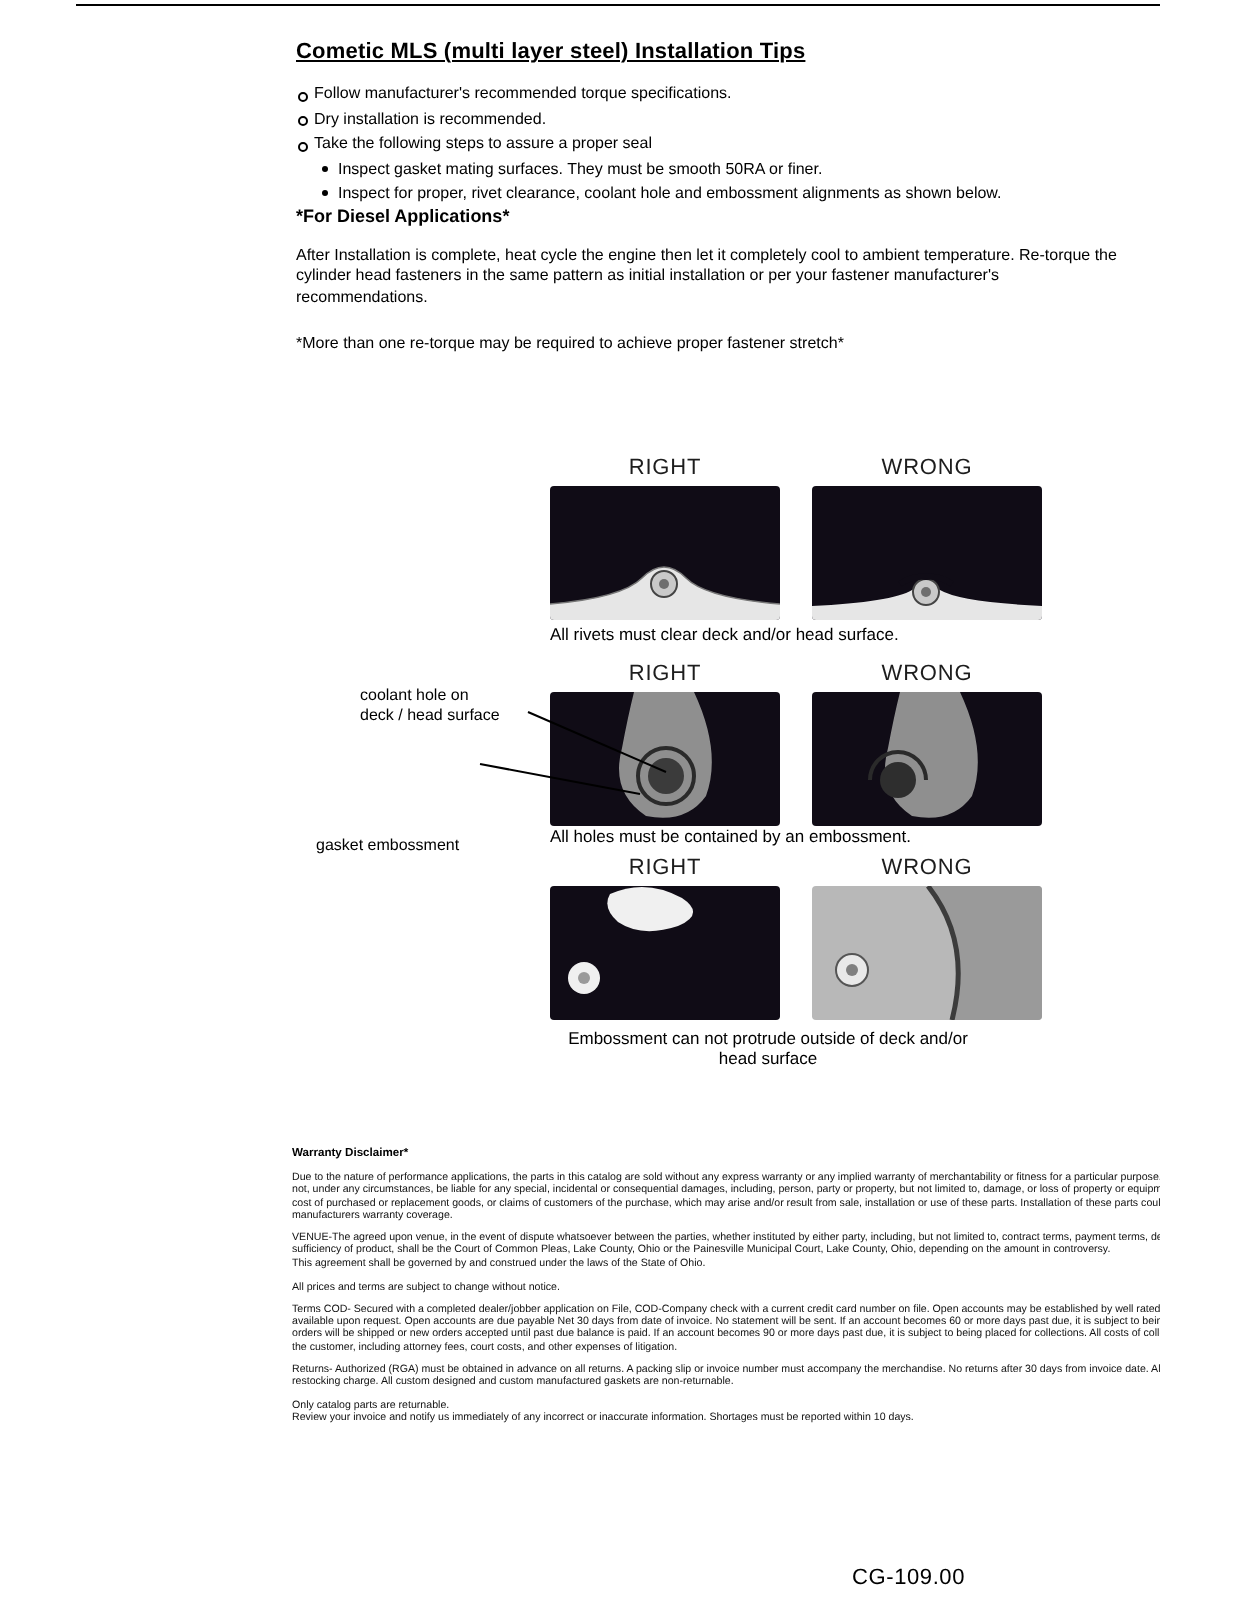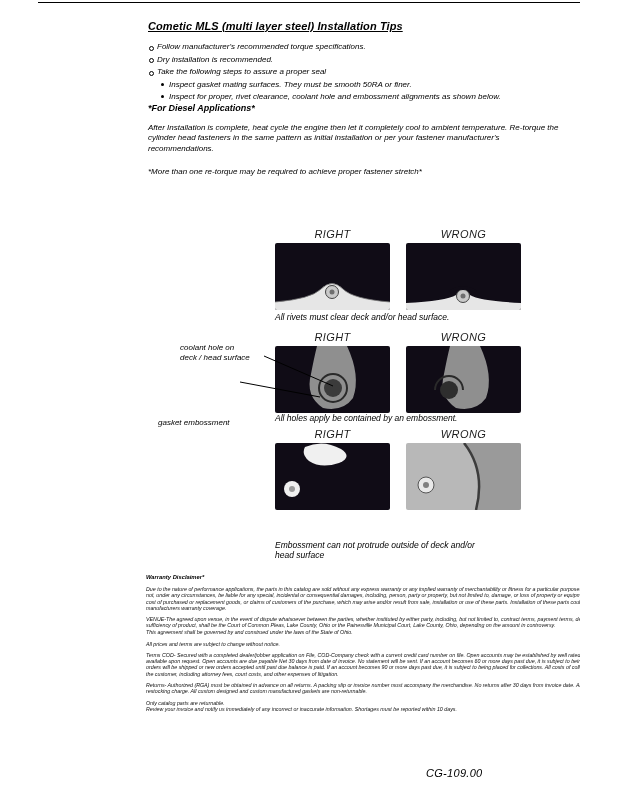--- a/index.html
+++ b/index.html
@@ -1,20 +1,20 @@
 <!DOCTYPE html>
 <html><head>
 <meta charset="utf-8">
 <style>
   * { margin:0; padding:0; box-sizing:border-box; }
   html,body { background:#ffffff; }
   .page {
     position:relative; width:542px; height:800px; margin:0 auto;
     background:#ffffff; color:#000;
-    font-family:"Liberation Sans", sans-serif; overflow:hidden;font-style:italic;
+    font-family:"Liberation Sans", sans-serif; overflow:hidden;
   }
   .top-rule { position:absolute; top:2px; left:0; width:618px; height:1px; background:#000; }
 
   .content { position:absolute; left:108px; top:20px; width:415px; }
   .doc-title { font-size:11px; font-weight:bold; text-decoration:underline; margin:0 0 9px 2px; letter-spacing:0.1px; }
 
   ul.bullets { list-style:none; margin-left:2px; }
   ul.bullets > li { position:relative; font-size:8px; line-height:12.5px; padding-left:9px; }
   ul.bullets > li::before { content:""; position:absolute; left:1px; top:4.5px; width:3px; height:3px; border:0.9px solid #000; border-radius:50%; }
   ul.subbullets { list-style:none; margin-left:14px; }
@@ -32,21 +32,21 @@
   .img-col svg { display:block; border-radius:2px; }
   .caption { position:absolute; left:237px; font-size:8.5px; line-height:10px; color:#000; }
   .side-label { position:absolute; font-size:8px; line-height:9.5px; white-space:pre-line; }
   .leader-lines { position:absolute; pointer-events:none; }
 
   .warranty { position:absolute; left:108px; top:574px; width:506px; }
   .warranty-heading { font-size:5.8px; font-weight:bold; margin-bottom:6px; }
   .warranty p { font-size:5.3px; line-height:6.3px; margin-bottom:5px; color:#111; }
   .warranty p.tight { margin-bottom:0.5px; }
 
-  .footer-code { position:absolute; left:388px; top:767px; font-size:11px; letter-spacing:0.3px; color:#000; }
+  .footer-code { position:absolute; left:388px; top:783px; font-size:11px; letter-spacing:0.3px; color:#000; }
 </style>
 </head>
 <body>
 
 <div class="page">
   <div class="top-rule"></div>
 
   <div class="content">
     <h1 class="doc-title">Cometic MLS (multi layer steel) Installation Tips</h1>
 
@@ -110,21 +110,21 @@
         <path d="M44,0 L74,0 Q88,30 80,52 Q70,66 50,62 Q32,50 38,28 Q41,12 44,0 Z" fill="#8f8f8f"></path>
         <circle cx="43" cy="44" r="9" fill="#2e2e2e"></circle>
         <path d="M29,44 a14,14 0 0,1 28,0" fill="none" stroke="#2a2a2a" stroke-width="2"></path>
       </svg>
     </div>
   </div>
   <svg class="leader-lines" style="left:150px; top:340px;" width="160" height="70" viewBox="0 0 160 70">
     <line x1="76" y1="16" x2="145" y2="46" stroke="#000" stroke-width="1"></line>
     <line x1="52" y1="42" x2="132" y2="57" stroke="#000" stroke-width="1"></line>
   </svg>
-  <div class="caption" style="top:413px;">All holes apply be contained by an embossment.</div>
+  <div class="caption" style="top:413px;">All holes must be contained by an embossment.</div>
 
   <div class="diagram-row" style="top:428px;">
     <div class="img-col">
       <div class="img-label">RIGHT</div>
       <svg width="115" height="67" viewBox="0 0 115 67">
         <rect width="115" height="67" fill="#100c16"></rect>
         <path d="M30,4 Q48,-4 66,6 Q78,14 64,20 Q46,26 34,18 Q26,11 30,4 Z" fill="#f0f0f0"></path>
         <circle cx="17" cy="46" r="8" fill="#f0f0f0"></circle>
         <circle cx="17" cy="46" r="3" fill="#9a9a9a"></circle>
       </svg>
@@ -133,21 +133,21 @@
       <div class="img-label">WRONG</div>
       <svg width="115" height="67" viewBox="0 0 115 67">
         <rect width="115" height="67" fill="#b8b8b8"></rect>
         <path d="M58,0 Q80,28 70,67 L115,67 L115,0 Z" fill="#9a9a9a"></path>
         <path d="M58,0 Q80,28 70,67" fill="none" stroke="#3c3c3c" stroke-width="2.5"></path>
         <circle cx="20" cy="42" r="8" fill="#e9e9e9" stroke="#555" stroke-width="1"></circle>
         <circle cx="20" cy="42" r="3" fill="#808080"></circle>
       </svg>
     </div>
   </div>
-  <div class="caption" style="top:540px; width:218px;">Embossment can not protrude outside of deck and/or head surface</div>
+  <div class="caption" style="top:514px; width:218px;text-align:center;">Embossment can not protrude outside of deck and/or head surface</div>
 
   <div class="warranty">
     <div class="warranty-heading">Warranty Disclaimer*</div>
     <p>Due to the nature of performance applications, the parts in this catalog are sold without any express warranty or any implied warranty of merchantability or fitness for a particular purpose.  Cometic Gasket Inc., shall not, under any circumstances, be liable for any special, incidental or consequential damages, including, person, party or property, but not limited to, damage, or loss of property or equipment, loss of profits or revenue, cost of purchased or replacement goods, or claims of customers of the purchase, which may arise and/or result from sale, installation or use of these parts.  Installation of these parts could adversely affect the motor manufacturers warranty coverage.</p>
     <p class="tight">VENUE-The agreed upon venue, in the event of dispute whatsoever between the parties, whether instituted by either party, including, but not limited to, contract terms, payment terms, delivery, type, defects, sufficiency of product, shall be the Court of Common Pleas, Lake County, Ohio or the Painesville Municipal Court, Lake County, Ohio, depending on the amount in controversy.</p>
     <p>This agreement shall be governed by and construed under the laws of the State of Ohio.</p>
     <p>All prices and terms are subject to change without notice.</p>
     <p>Terms COD- Secured with a completed dealer/jobber application on File, COD-Company check with a current credit card number on file.  Open accounts may be established by well rated firms.  A credit application is available upon request.  Open accounts are due payable Net 30 days from date of invoice.  No statement will be sent.  If an account becomes 60 or more days past due, it is subject to being placed on credit hold.  No orders will be shipped or new orders accepted until past due balance is paid.  If an account becomes 90 or more days past due, it is subject to being placed for collections.  All costs of collection are the responsibility of the customer, including attorney fees, court costs, and other expenses of litigation.</p>
     <p>Returns- Authorized (RGA) must be obtained in advance on all returns.  A packing slip or invoice number must accompany the merchandise.  No returns after 30 days from invoice date.  All returns are subject to a 25% restocking charge.  All custom designed and custom manufactured gaskets are non-returnable.</p>
     <p class="tight">Only catalog parts are returnable.</p>

